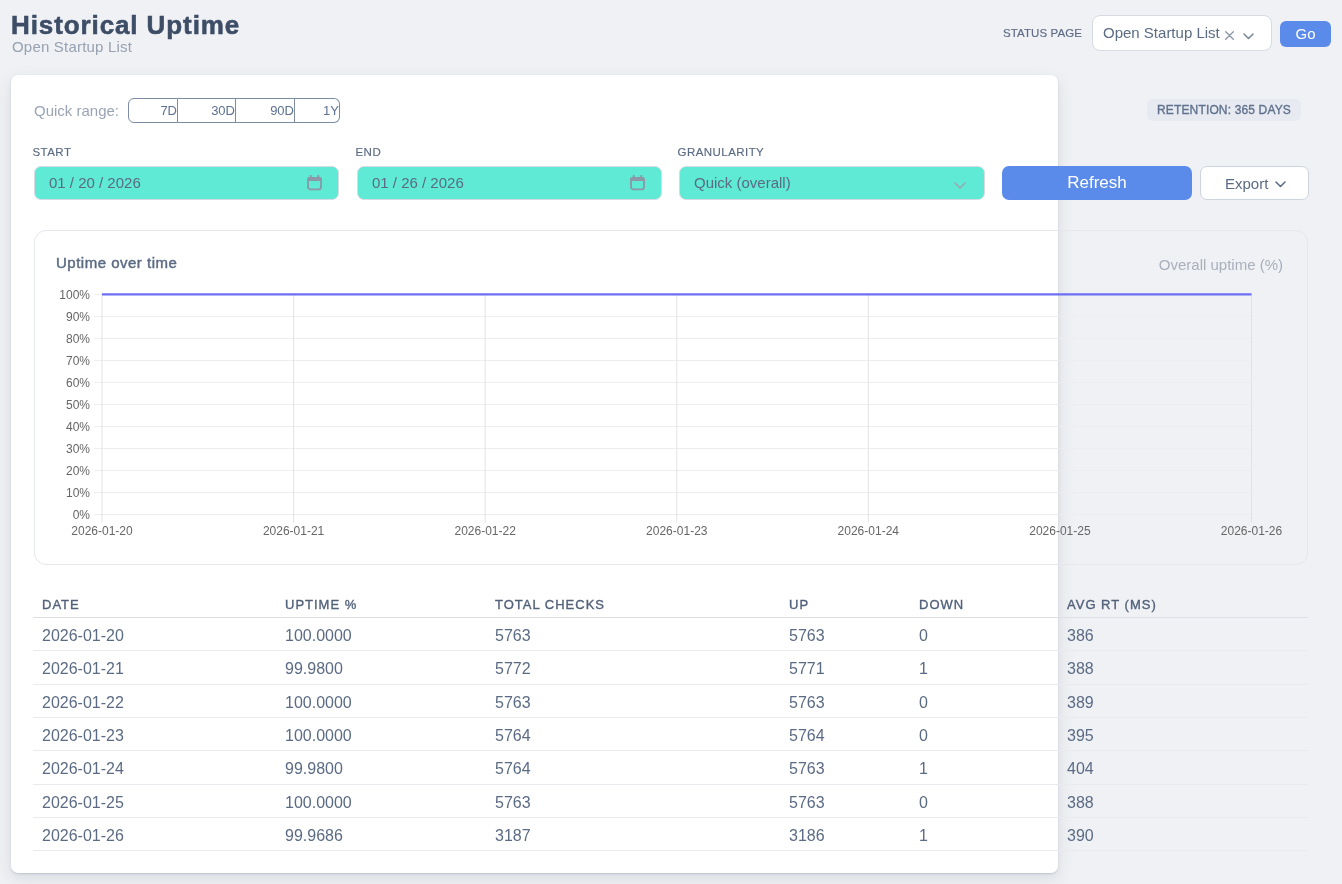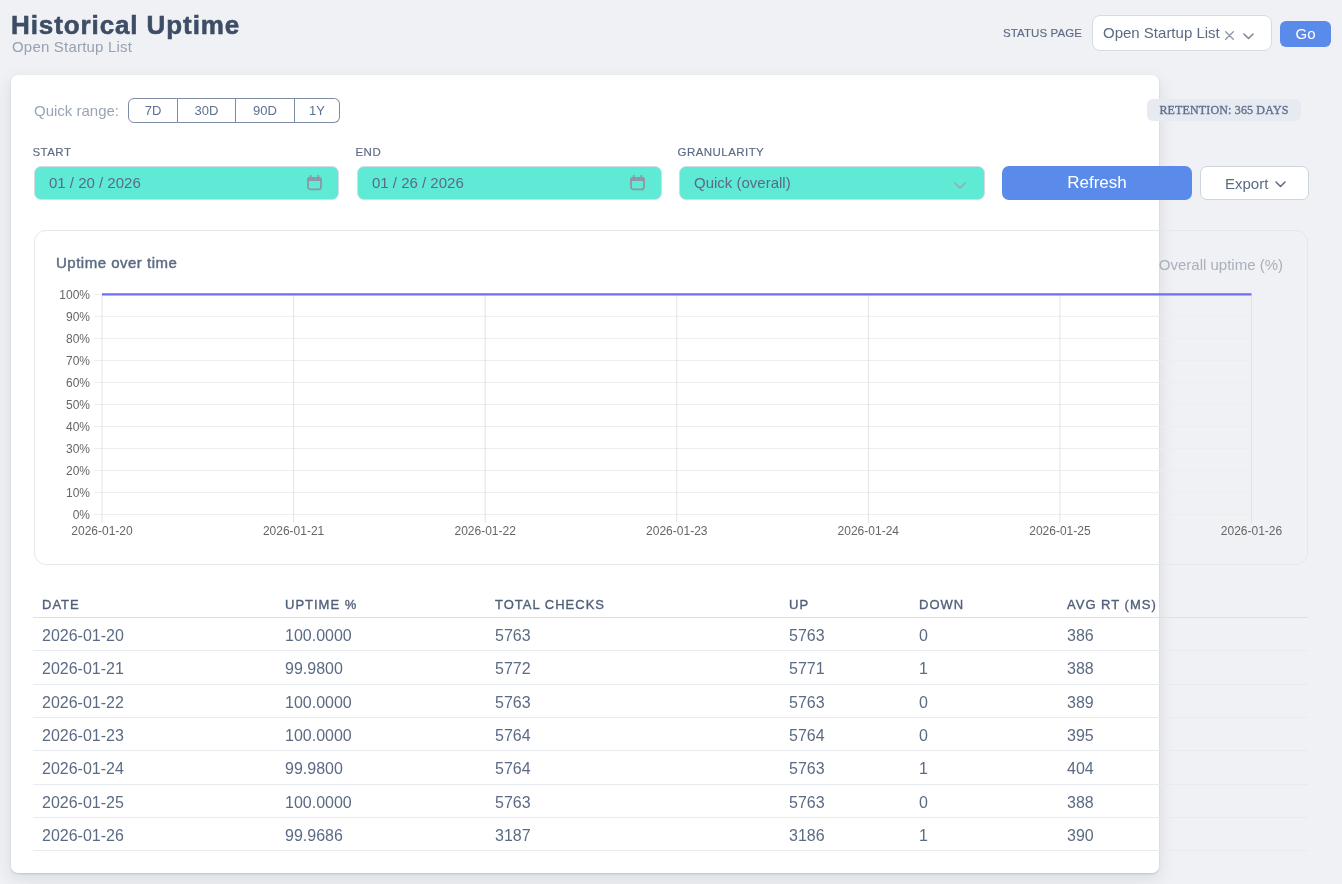--- a/index.html
+++ b/index.html
@@ -6,29 +6,29 @@
 html,body { width:1342px; height:884px; }
 body { background:#eff1f4; font-family:"Liberation Sans",sans-serif; position:relative; }
 .abs { position:absolute; }
 h1 { position:absolute; left:11px; top:10px; font-size:26px; font-weight:bold; -webkit-text-stroke:0.55px #3d4d66; color:#3d4d66; letter-spacing:0.9px; }
 .subtitle { position:absolute; left:12px; top:38.2px; font-size:15px; color:#97a1b1; letter-spacing:0.2px; }
 .sp-label { position:absolute; left:1003px; top:27.4px; font-size:11.5px; font-weight:normal; -webkit-text-stroke:0.15px #5d6b85; color:#5d6b85; letter-spacing:0.1px; }
 .sp-select { position:absolute; left:1092px; top:15px; width:180px; height:36px; background:#fff; border:1px solid #d6dbe3; border-radius:8px; }
 .sp-select .txt { position:absolute; left:10px; top:8px; font-size:15px; color:#5b6b84; }
 .sp-select svg { position:absolute; right:17px; top:17px; }
 .go-btn { position:absolute; left:1280px; top:21px; width:51px; height:26px; background:#5b8bea; border-radius:6px; color:#fff; font-size:15px; text-align:center; line-height:26px; }
-.card { position:absolute; left:11px; top:75px; width:1148px; height:798px; background:#fff; border-radius:7px;
+.card { position:absolute; left:11px; top:75px; width:1047px; height:798px; background:#fff; border-radius:7px;
   box-shadow:0 1px 2px rgba(96,108,128,0.25), 0 6px 16px rgba(120,130,150,0.18); }
 
 .qr-label { position:absolute; left:23px; top:27px; font-size:15px; color:#9aa4b5; }
 .qr-group { position:absolute; left:117px; top:23px; display:flex; }
-.qr-group span { display:block; height:25px; line-height:23px; text-align:center; font-size:13px; color:#5d7190; border:1px solid #7d8ca3; border-left-width:0; }
+.qr-group span { display:block; height:25px; line-height:23px; text-align:right; font-size:13px; color:#5d7190; border:1px solid #7d8ca3; border-left-width:0; }
 .qr-group span:first-child { border-left-width:1px; border-radius:6px 0 0 6px; }
 .qr-group span:last-child { border-radius:0 6px 6px 0; }
-.badge { position:absolute; left:1136px; top:24px; width:154px; height:22px; background:#e7eaf0; border-radius:6px; text-align:center; line-height:22px; font-size:12px; font-weight:normal; -webkit-text-stroke:0.35px #60718e; color:#60718e; letter-spacing:0.15px;font-family:Liberation Serif, serif; }
+.badge { position:absolute; left:1136px; top:24px; width:154px; height:22px; background:#e7eaf0; border-radius:6px; text-align:center; line-height:22px; font-size:12px; font-weight:normal; -webkit-text-stroke:0.35px #60718e; color:#60718e; letter-spacing:0.15px; }
 
 .flabel { position:absolute; font-size:11.5px; font-weight:normal; -webkit-text-stroke:0.15px #5b6b84; color:#5b6b84; letter-spacing:0.45px; top:70.7px; margin-left:-1.5px; }
 .ctrl { position:absolute; top:91px; height:34px; background:#5eead4; border:1px solid #d6dbe3; border-radius:7px; font-size:15px; color:#5b6b84; }
 .ctrl .val { position:absolute; left:14px; top:7px; }
 .ctrl svg.cal { position:absolute; right:16px; top:8px; }
 .ctrl svg.chev { position:absolute; right:18.5px; top:14.5px; }
 .btn-refresh { position:absolute; left:991px; top:91px; width:190px; height:34px; background:#5b8bea; border-radius:7px; color:#fff; font-size:17px; text-align:center; line-height:34px; }
 .btn-export { position:absolute; left:1189px; top:91px; width:109px; height:34px; background:#fff; border:1px solid #cdd4de; border-radius:7px; font-size:15px; color:#5b6b84;padding-left:40px; }
 .btn-export .t { position:absolute; left:24px; top:8px; }
 .btn-export svg { position:absolute; right:22px; top:13.5px; }

